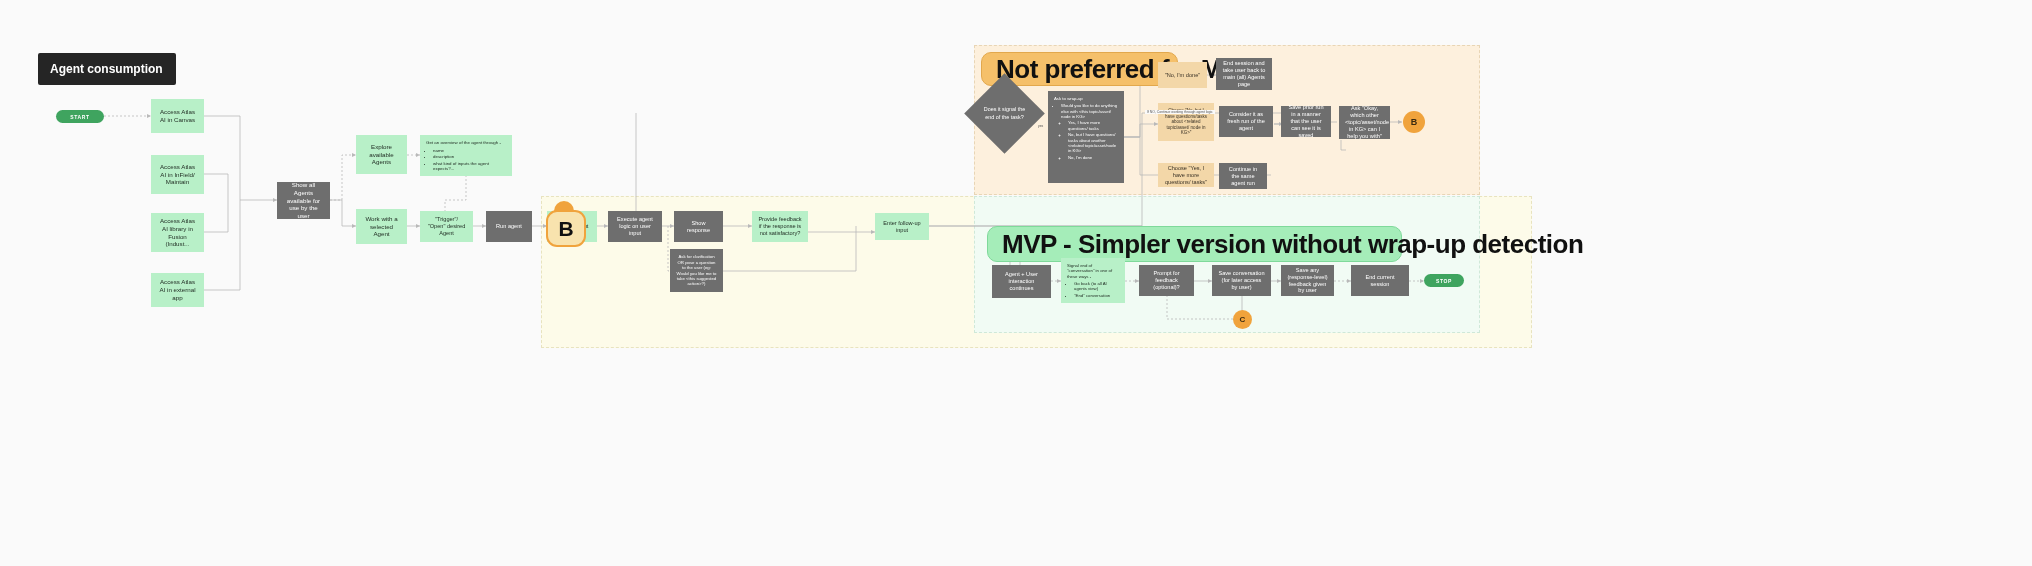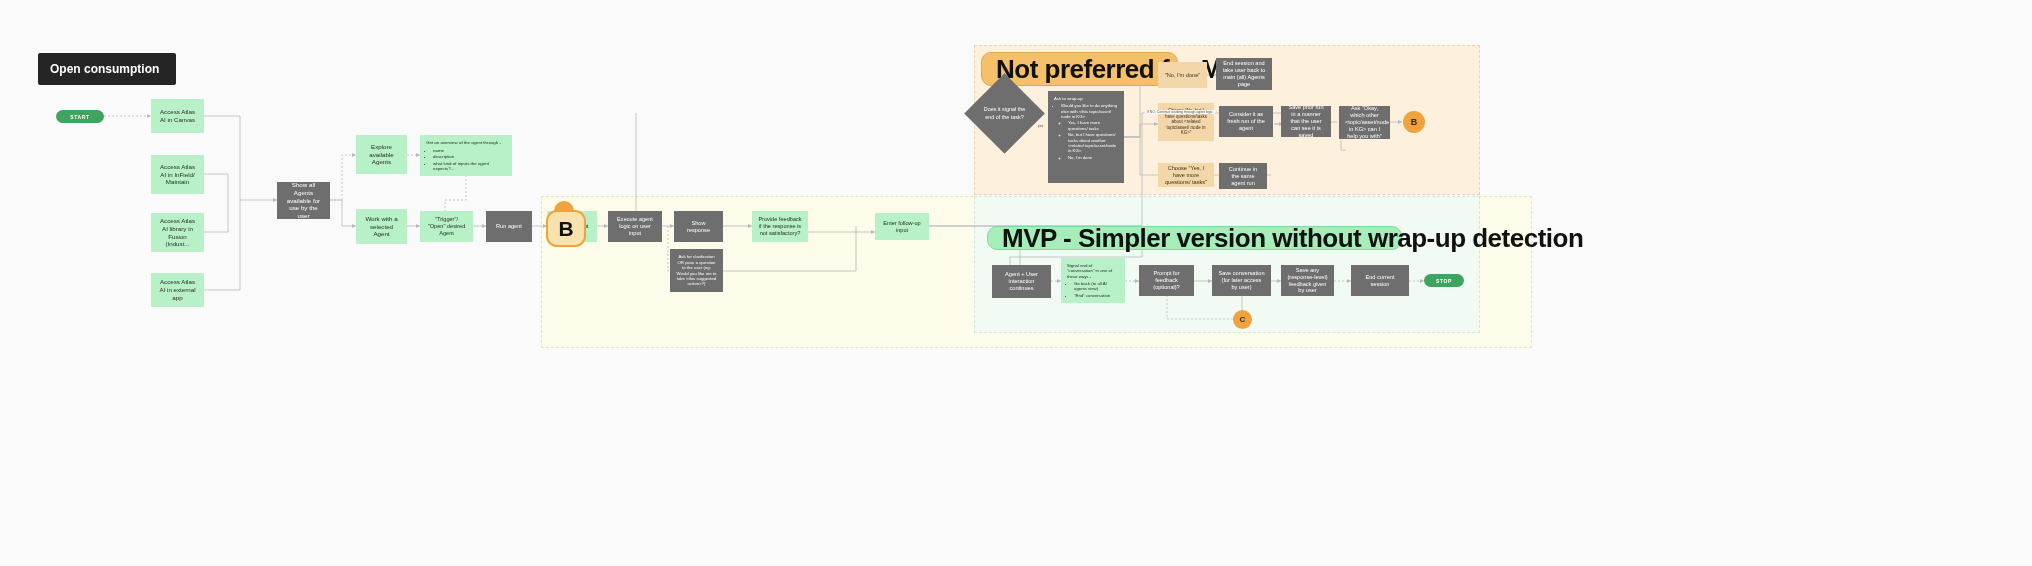--- a/index.html
+++ b/index.html
@@ -190,27 +190,27 @@
       <polygon points="1061,281 1057,279 1057,283"></polygon>
       <polygon points="1139,281 1135,279 1135,283"></polygon>
       <polygon points="1212,281 1208,279 1208,283"></polygon>
       <polygon points="1281,281 1277,279 1277,283"></polygon>
       <polygon points="1351,281 1347,279 1347,283"></polygon>
       <polygon points="1424,281 1420,279 1420,283"></polygon>
     </g>
   </svg>
 
   <div class="title-chip" style="left:38px;top:53px;width:114px;height:20px;">
-    <span>Open consumption</span>
+    <span>Agent consumption</span>
   </div>
 
   <div class="banner orange" style="left:981px;top:52px;width:197px;height:34px;">
     <span>Not preferred for MVP</span>
   </div>
-  <div class="banner green" style="left:987px;top:226px;width:415px;height:24px;">
+  <div class="banner green" style="left:987px;top:226px;width:415px;height:36px;">
     <span>MVP - Simpler version without wrap-up detection</span>
   </div>
 
   <div class="pill" style="left:56px;top:110px;width:48px;height:13px;">
     <span>START</span>
   </div>
   <div class="pill" style="left:1424px;top:274px;width:40px;height:13px;">
     <span>STOP</span>
   </div>
 

